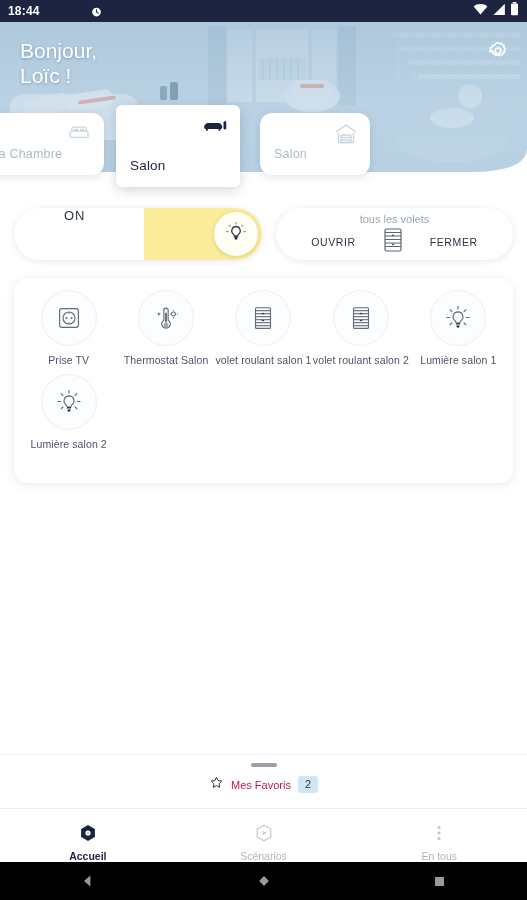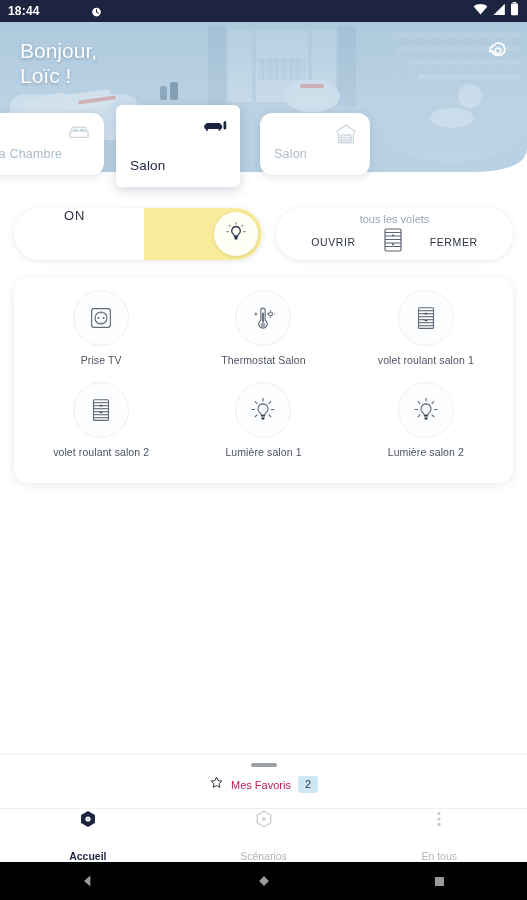--- a/index.html
+++ b/index.html
@@ -106,21 +106,21 @@
   .qc-shutter .row { display: flex; align-items: center; gap: 26px; margin-top: 2px; }
   .qc-shutter .act { font-size: 10.5px; color: #2b3443; letter-spacing: .6px; }
 
   
   .devices {
     position: absolute; top: 278px; left: 14px; width: 499px; height: 205px;
     background: #ffffff; border-radius: 14px;
     box-shadow: 0 2px 10px rgba(70,90,120,.13);
     z-index: 8; padding: 12px 6px;
   }
-  .dev-grid { display: grid; grid-template-columns: repeat(3, 1fr); row-gap: 16px; }
+  .dev-grid { display: grid; grid-template-columns: repeat(5, 1fr); row-gap: 8px; }
   .dev {
     display: flex; flex-direction: column; align-items: center; cursor: pointer;
   }
   .dev-ico {
     width: 56px; height: 56px; border-radius: 50%;
     border: 1px solid #eceff3; background: #fcfdfe;
     display: flex; align-items: center; justify-content: center;
   }
   .dev-label {
     margin-top: 8px; font-size: 10.5px; color: #4a5463; text-align: center;
@@ -142,21 +142,21 @@
   }
 
   
   .bottomnav {
     position: absolute; left: 0; bottom: 38px; width: 527px; height: 54px;
     background: #ffffff; border-top: 1px solid #eceff2; z-index: 14;
     display: flex;
   }
   .nav-item {
     flex: 1; display: flex; flex-direction: column; align-items: center;
-    justify-content: space-between; gap: 3px; cursor: pointer;
+    justify-content: flex-end; gap: 3px; cursor: pointer;
   }
   .nav-label { font-size: 10.5px; color: #aeb5bd; }
   .nav-item.active .nav-label { color: #1d2440; font-weight: 600; }
 
   
   .sysnav {
     position: absolute; left: 0; bottom: 0; width: 527px; height: 38px;
     background: #000000; z-index: 20; display: flex;
   }
   .sys-btn { flex: 1; display: flex; align-items: center; justify-content: center; cursor: pointer; }

